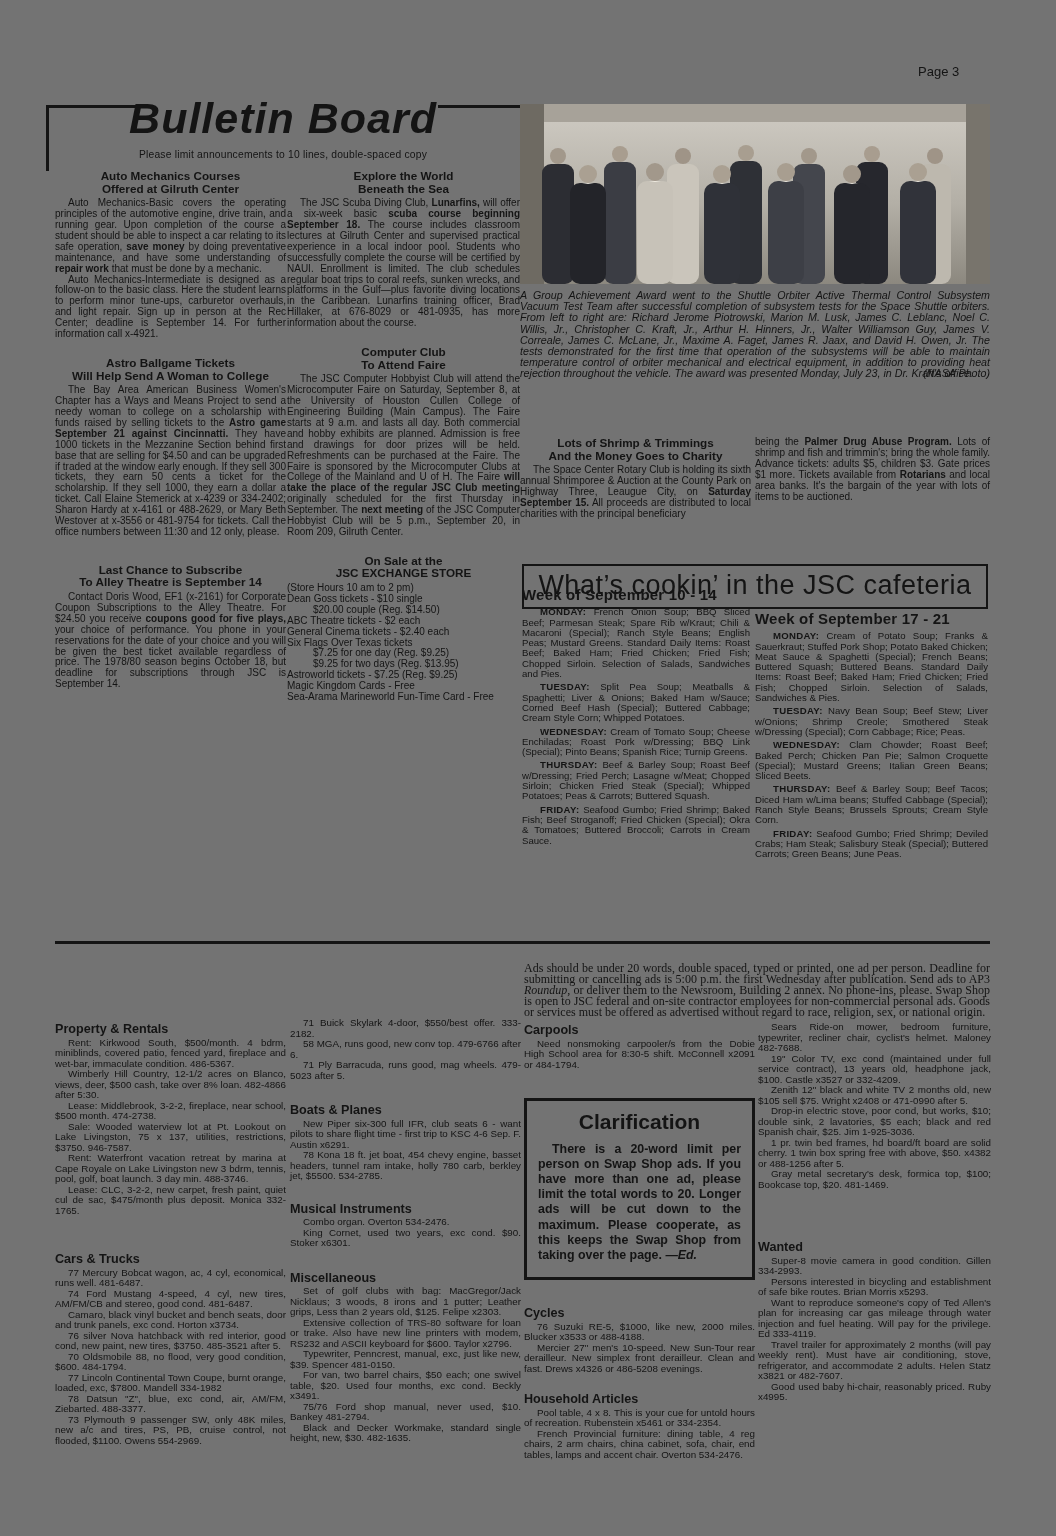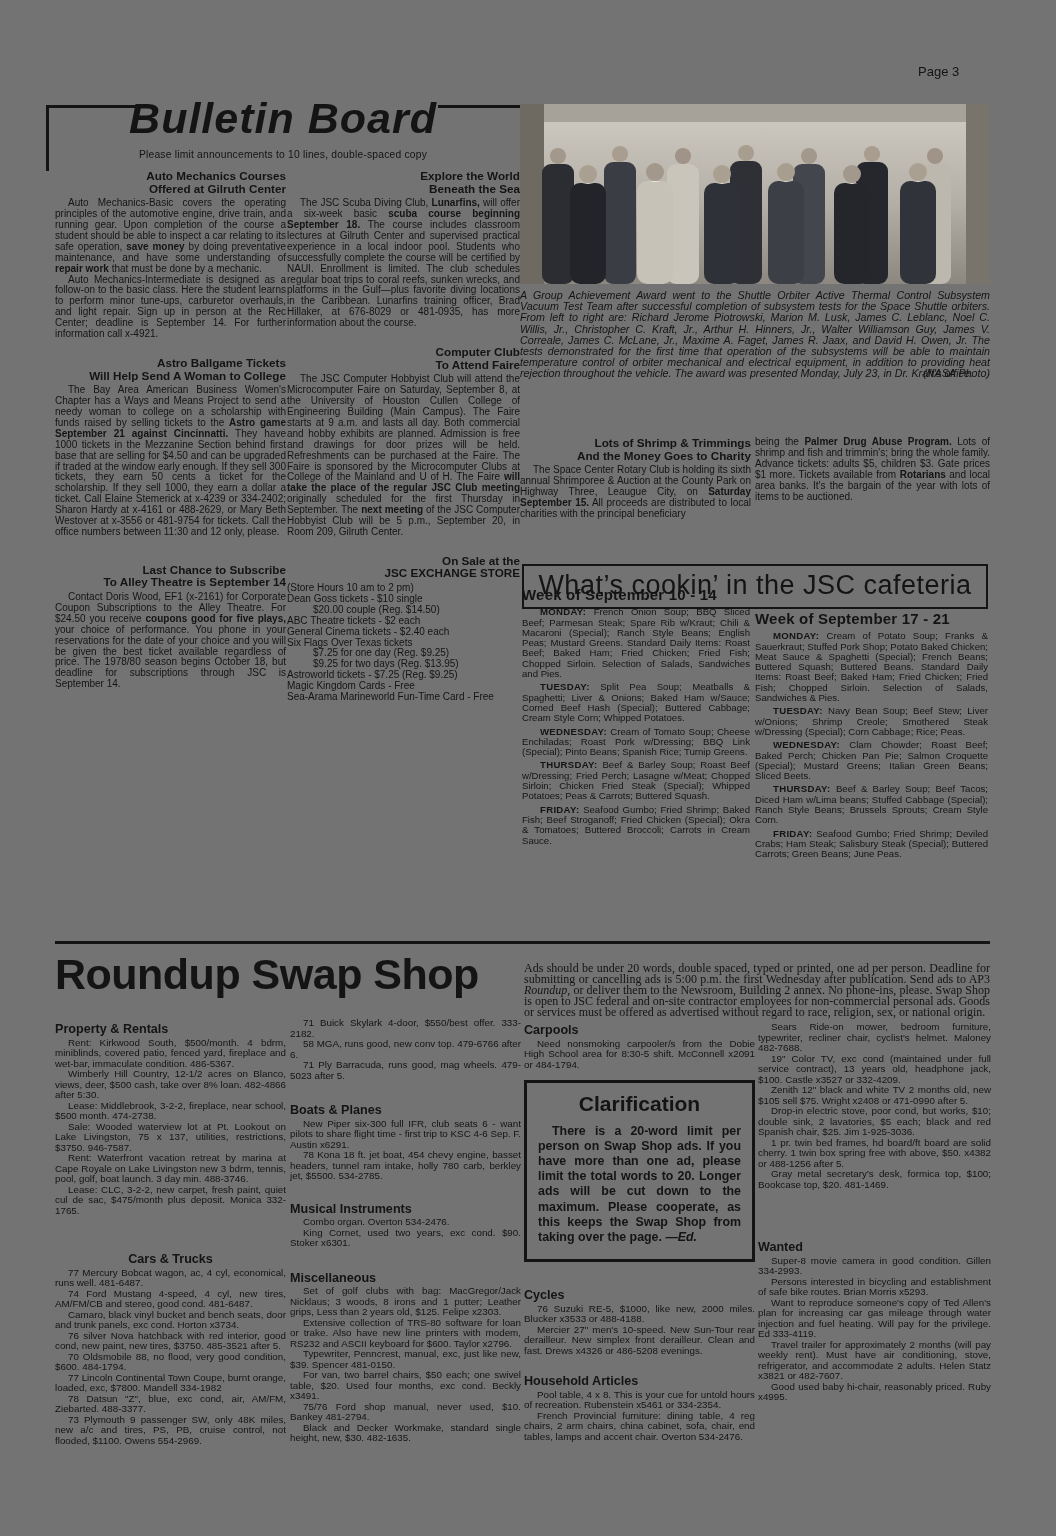--- a/index.html
+++ b/index.html
@@ -12,21 +12,21 @@
   .mast .vline{position:absolute;left:0;top:7px;width:3px;height:66px;background:#141414;}
   .mast .ruleL{position:absolute;left:0;top:7px;width:92px;height:3px;background:#141414;}
   .mast .ruleR{position:absolute;left:392px;top:7px;width:82px;height:3px;background:#141414;}
   .mast .bbtitle{position:absolute;left:0;right:0;top:-4px;text-align:center;
         font-size:43px;font-weight:bold;font-style:italic;letter-spacing:1px;}
   .mast .bbsub{position:absolute;left:0;right:0;top:51px;text-align:center;font-size:10.3px;letter-spacing:.2px;}
   
   .bbcol{font-size:10px;line-height:10.9px;text-align:justify;}
   .bbcol1{left:55px;top:170px;width:231px;}
   .bbcol2{left:287px;top:170px;width:233px;}
-  .bb-h{font-size:11.7px;font-weight:bold;line-height:12.6px;margin:0 0 3px;text-align:right;}
+  .bb-h{font-size:11.7px;font-weight:bold;line-height:12.6px;margin:0 16px 3px;text-align:center;}
   .bb-h .hl{display:block;}
   .para{margin:0;text-indent:13px;}
   .sec{margin-bottom:15px;}
   .sec.push1{margin-top:17px;}
   .sec.push2{margin-top:26px;}
   .xline{margin:0;text-align:left;}
   .xline.ind{padding-left:26px;}
   
   .photo{left:520px;top:104px;width:470px;height:180px;background:#9b968e;}
   .caption{left:520px;top:290px;width:470px;font-size:10.7px;line-height:11.2px;
@@ -49,22 +49,22 @@
   .sstitle{left:55px;top:950px;font-size:43px;font-weight:bold;letter-spacing:-.5px;}
   .ssintro{left:524px;top:951px;width:466px;font-size:12px;line-height:11px;text-align:justify;font-family:Liberation Serif, serif;}
   .sscol{font-size:9.8px;line-height:10.5px;text-align:justify;}
   .sscol1{left:55px;top:1018px;width:231px;margin-top:6px;}
   .sscol2{left:290px;top:1018px;width:231px;}
   .sscol3{left:524px;top:1025px;width:231px;}
   .sscol4{left:758px;top:1022px;width:233px;}
   .ss-h{font-size:12.6px;font-weight:bold;margin:0 0 3px;text-align:left;}
   .ad{margin:0;text-indent:13px;}
   .gap24{margin-top:24px;} .gap22{margin-top:22px;} .gap28{margin-top:28px;}
-  .gap38{margin-top:38px;text-align:center;} .gap40{margin-top:20px;} .gap52{margin-top:52px;}
-  .clarbox{border:3px solid #141414;margin-top:10px;padding:16px 11px 14px;}
+  .gap38{margin-top:38px;} .gap40{margin-top:20px;} .gap52{margin-top:52px;}
+  .clarbox{border:3px solid #141414;margin-top:28px;padding:16px 11px 14px;}
   .clarbox .clar-h{text-align:center;font-size:21px;font-weight:bold;margin:0 0 14px;}
   .clarbox p{margin:0;font-size:12.4px;line-height:15.2px;font-weight:bold;text-align:justify;text-indent:14px;}
   .clarbox i{font-weight:bold;}
 </style>
 </head>
 <body>
 
 <div class="page">
 
   <div class="abs pageno">Page 3</div>
@@ -218,21 +218,20 @@
   <div class="abs menu menuR">
     <h3 class="wk-h">Week of September 17 - 21</h3>
     <p class="day"><b>MONDAY:</b><span> Cream of Potato Soup; Franks &amp; Sauerkraut; Stuffed Pork Shop; Potato Baked Chicken; Meat Sauce &amp; Spaghetti (Special); French Beans; Buttered Squash; Buttered Beans. Standard Daily Items: Roast Beef; Baked Ham; Fried Chicken; Fried Fish; Chopped Sirloin. Selection of Salads, Sandwiches &amp; Pies.</span></p>
     <p class="day"><b>TUESDAY:</b><span> Navy Bean Soup; Beef Stew; Liver w/Onions; Shrimp Creole; Smothered Steak w/Dressing (Special); Corn Cabbage; Rice; Peas.</span></p>
     <p class="day"><b>WEDNESDAY:</b><span> Clam Chowder; Roast Beef; Baked Perch; Chicken Pan Pie; Salmon Croquette (Special); Mustard Greens; Italian Green Beans; Sliced Beets.</span></p>
     <p class="day"><b>THURSDAY:</b><span> Beef &amp; Barley Soup; Beef Tacos; Diced Ham w/Lima beans; Stuffed Cabbage (Special); Ranch Style Beans; Brussels Sprouts; Cream Style Corn.</span></p>
     <p class="day"><b>FRIDAY:</b><span> Seafood Gumbo; Fried Shrimp; Deviled Crabs; Ham Steak; Salisbury Steak (Special); Buttered Carrots; Green Beans; June Peas.</span></p>
   </div>
 
   <div class="abs ssrule"></div>
-  <div class="abs sstitle">Roundup Swap Shop</div>
   <p class="abs ssintro"><span>Ads should be under 20 words, double spaced, typed or printed, one ad per person. Deadline for submitting or cancelling ads is 5:00 p.m. the first Wednesday after publication. Send ads to AP3 </span><i>Roundup</i><span>, or deliver them to the Newsroom, Building 2 annex. No phone-ins, please. Swap Shop is open to JSC federal and on-site contractor employees for non-commercial personal ads. Goods or services must be offered as advertised without regard to race, religion, sex, or national origin.</span></p>
 
   <div class="abs sscol sscol1">
     <h3 class="ss-h">Property &amp; Rentals</h3>
     <p class="ad">Rent: Kirkwood South, $500/month. 4 bdrm, miniblinds, covered patio, fenced yard, fireplace and wet-bar, immaculate condition. 486-5367.</p>
     <p class="ad">Wimberly Hill Country, 12-1/2 acres on Blanco, views, deer, $500 cash, take over 8% loan. 482-4866 after 5:30.</p>
     <p class="ad">Lease: Middlebrook, 3-2-2, fireplace, near school, $500 month. 474-2738.</p>
     <p class="ad">Sale: Wooded waterview lot at Pt. Lookout on Lake Livingston, 75 x 137, utilities, restrictions, $3750. 946-7587.</p>
     <p class="ad">Rent: Waterfront vacation retreat by marina at Cape Royale on Lake Livingston new 3 bdrm, tennis, pool, golf, boat launch. 3 day min. 488-3746.</p>
     <p class="ad">Lease: CLC, 3-2-2, new carpet, fresh paint, quiet cul de sac, $475/month plus deposit. Monica 332-1765.</p>

